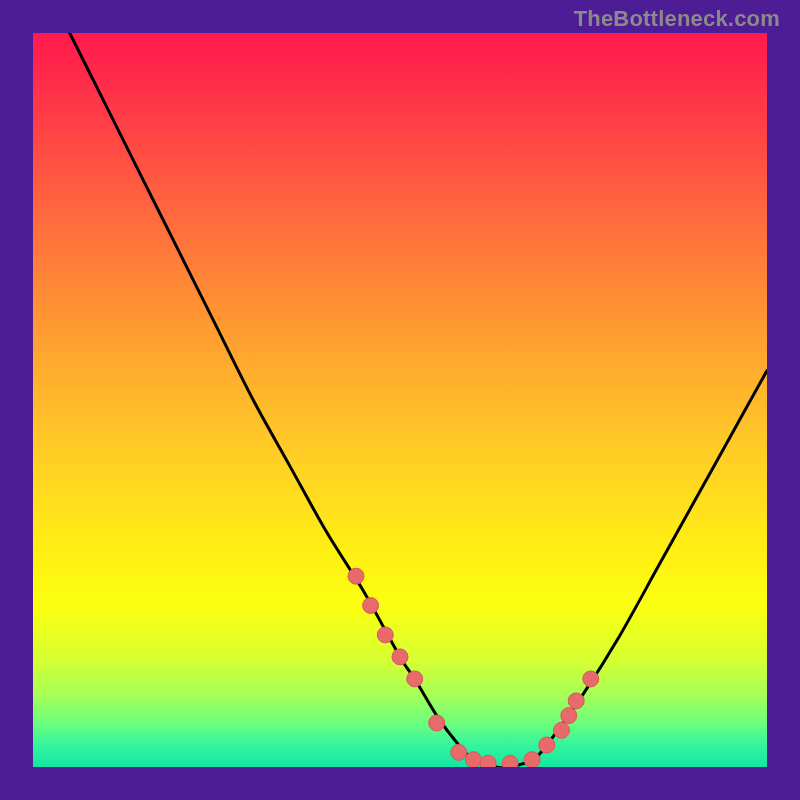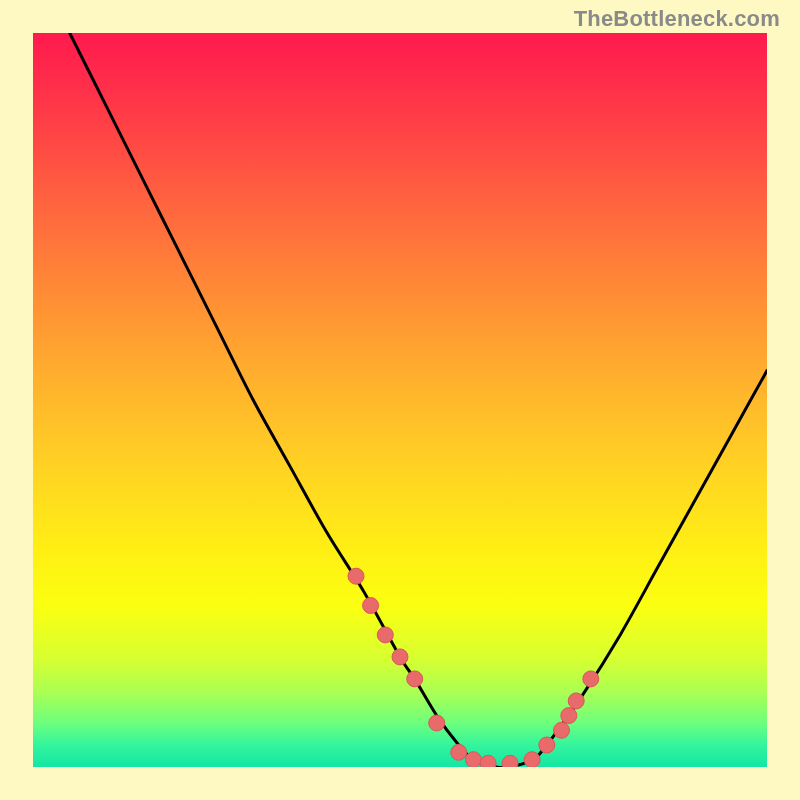--- a/index.html
+++ b/index.html
@@ -9,21 +9,21 @@
     height: 800px;
     background: #000;
     overflow: hidden;
   }
   .frame {
     position: absolute;
     left: 0;
     top: 0;
     width: 800px;
     height: 800px;
-    background: #fef9c3;
+    background: #4c1d95;
   }
   .plot {
     position: absolute;
     left: 33px;
     top: 33px;
     width: 734px;
     height: 734px;
     
     background: linear-gradient(to bottom,
       #ff1a4d 0%,

